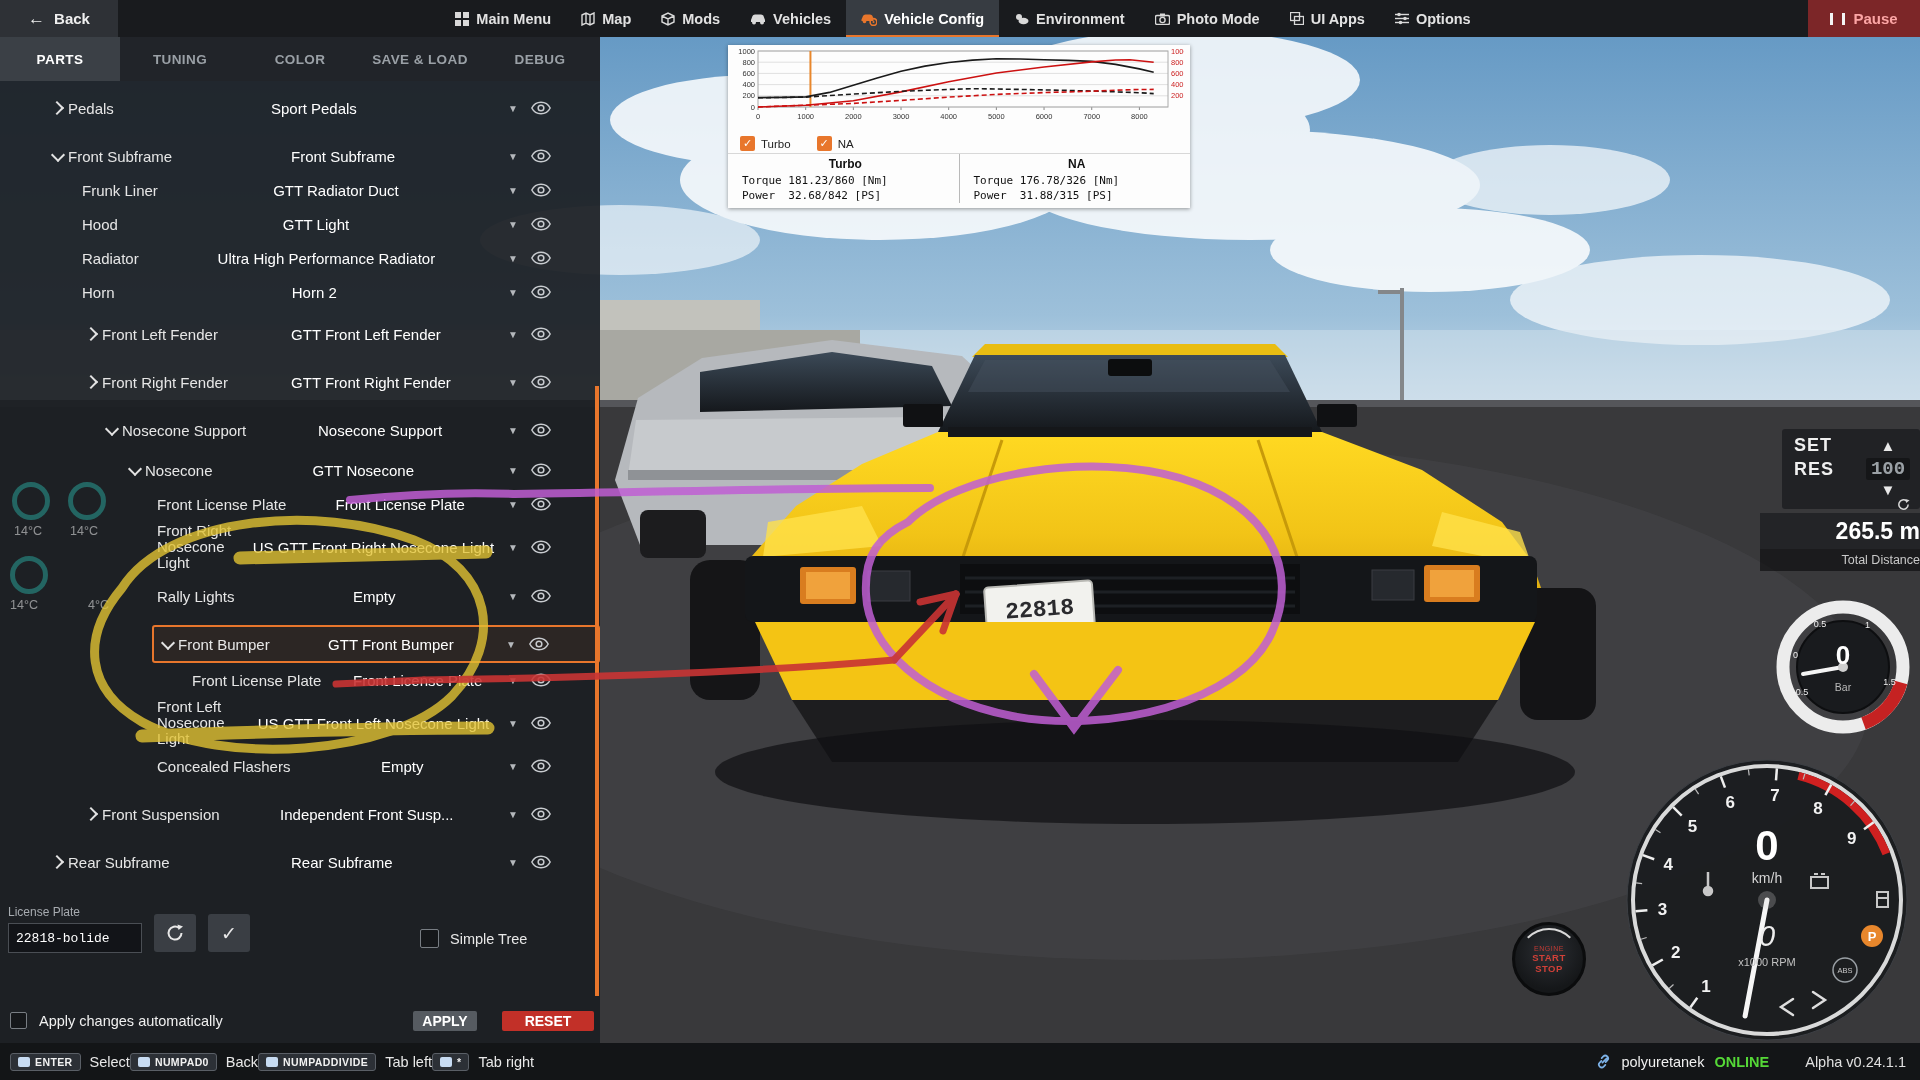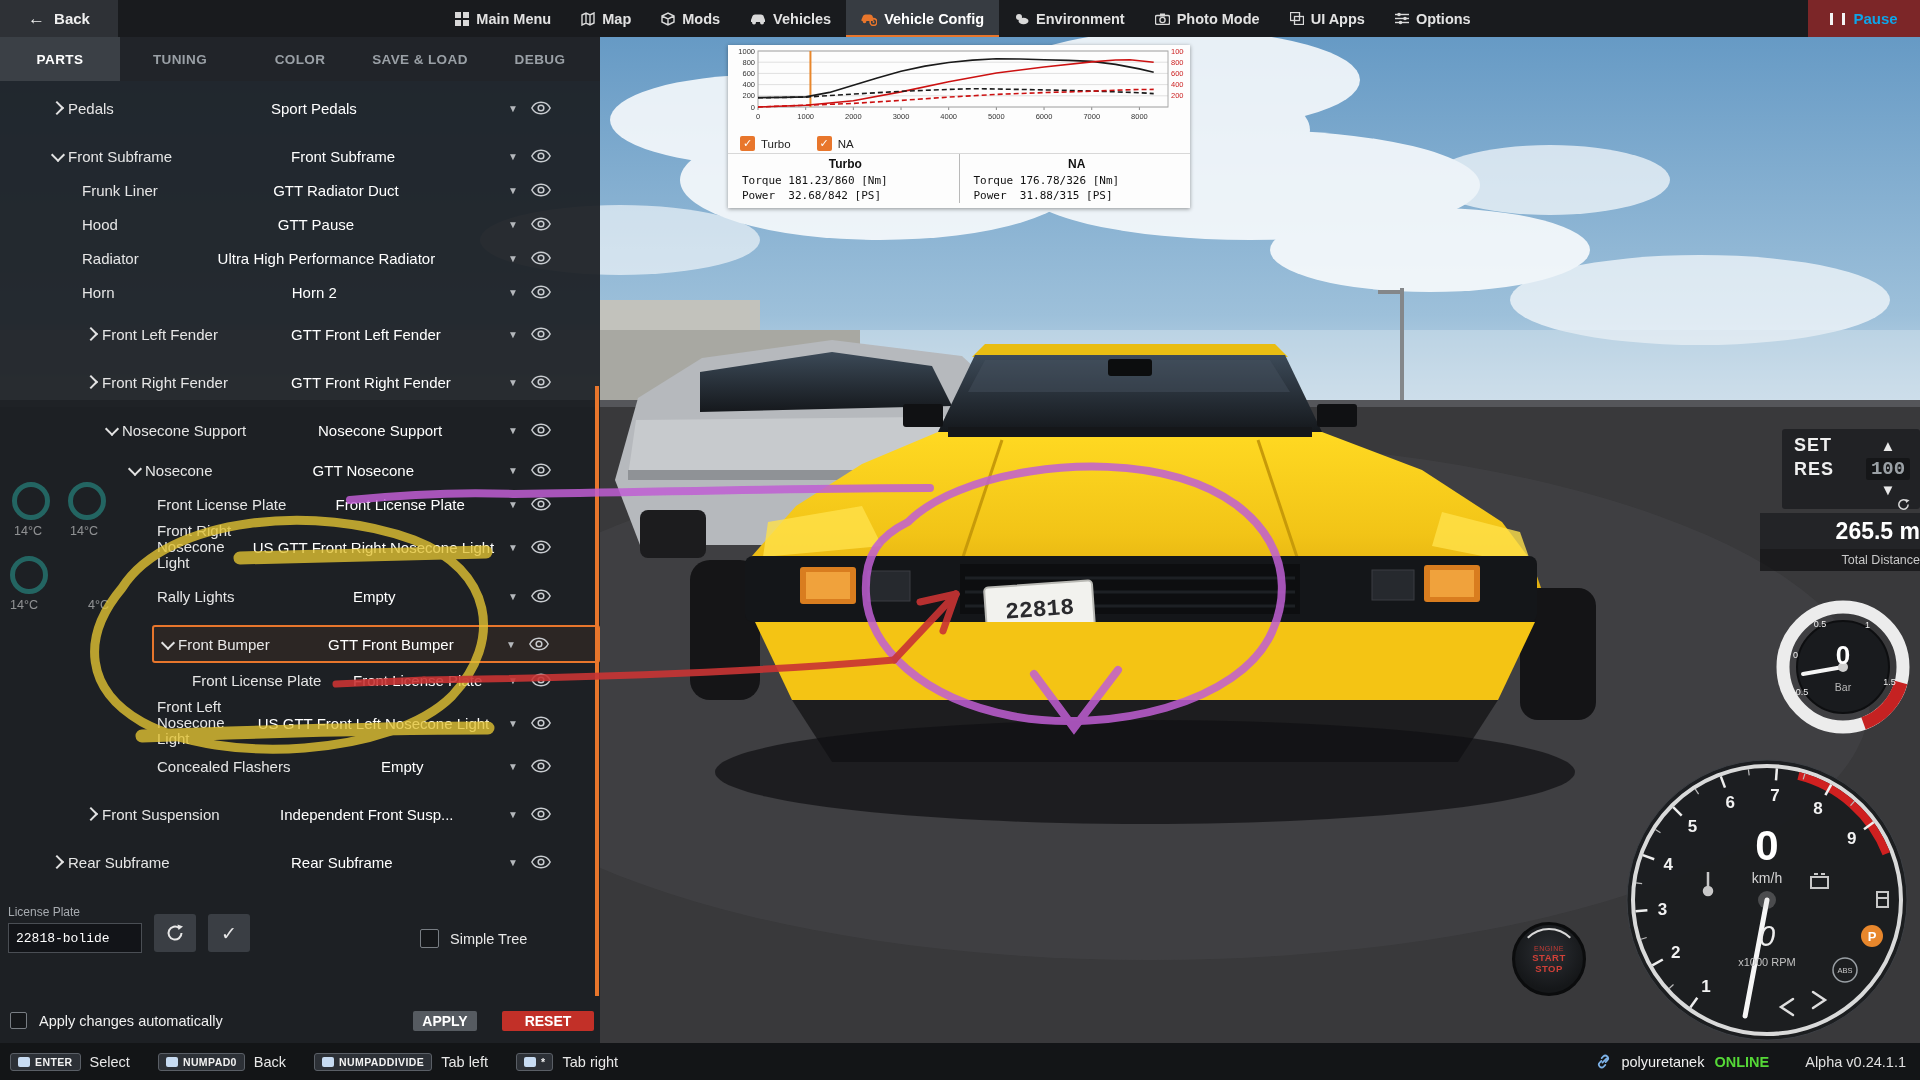--- a/index.html
+++ b/index.html
@@ -15,21 +15,21 @@
           display:flex;align-items:stretch;z-index:50;}
   .back-btn{width:118px;background:#2e3136;color:#efefef;display:flex;align-items:center;
             justify-content:center;gap:9px;font-size:15px;font-weight:bold;cursor:pointer;}
   .back-arrow{font-size:17px;}
   .tb-spacer{flex:1;}
   .menu{display:flex;align-items:stretch;}
   .menu-item{display:flex;align-items:center;gap:7px;padding:0 15px;color:#e2e2e2;
              font-size:14.5px;font-weight:bold;cursor:pointer;text-align:center;}
   .menu-item.active{background:#373c42;box-shadow:inset 0 -2px 0 #e8762c;color:#fff;}
   .menu-item svg{display:block;}
-  .pause-btn{width:112px;background:#7c2628;color:#0ea5e9;display:flex;align-items:center;
+  .pause-btn{width:112px;background:#7c2628;color:#fca5a5;display:flex;align-items:center;
              justify-content:center;gap:8px;font-size:15px;font-weight:bold;cursor:pointer;}
   .pause-ico{display:inline-block;width:9px;height:12px;border-left:3px solid #f4f4f4;
              border-right:3px solid #f4f4f4;}
 
   
   .panel{position:absolute;top:37px;left:0;width:600px;height:1006px;
          background:rgba(27,30,34,0.93);z-index:40;}
   .tabs{display:flex;height:44px;background:#212429;}
   .tab{flex:1;display:flex;align-items:center;justify-content:center;color:#9aa0a6;
        font-size:13.5px;font-weight:bold;letter-spacing:.4px;cursor:pointer;}
@@ -104,21 +104,21 @@
   .eng-l1{font-size:7px;color:#c23a34;letter-spacing:.5px;}
   .eng-l2,.eng-l3{font-size:9.5px;font-weight:bold;color:#d04038;letter-spacing:.5px;line-height:11px;}
 
   .temp-widgets{position:absolute;left:0;top:470px;width:130px;z-index:45;opacity:.5;color:#fff;}
   .temp-ring{position:absolute;width:38px;height:38px;border-radius:50%;border:5px solid #2aa9a0;box-sizing:border-box;}
   .temp-label{position:absolute;font-size:12.5px;}
 
   
   .bottombar{position:absolute;left:0;top:1043px;width:1920px;height:37px;background:#131517;
              display:flex;align-items:center;z-index:50;padding:0 14px 0 10px;box-sizing:border-box;}
-  .hints{display:flex;align-items:center;gap:28px;}
+  .hints{display:flex;align-items:center;}
   .hint{display:flex;align-items:center;gap:9px;}
   .hint-badge{display:flex;align-items:center;gap:5px;background:#2c3036;border:1px solid #5a5f66;
               border-radius:3px;padding:2px 7px;}
   .hint-ico{width:12px;height:10px;background:#c7dbf2;border-radius:2px;}
   .hint-key{font-size:10.5px;font-weight:bold;color:#f2f2f2;letter-spacing:.4px;}
   .hint-action{font-size:14.5px;color:#e8e8e8;}
   .bb-right{margin-left:auto;display:flex;align-items:center;gap:10px;}
   .bb-user{font-size:14.5px;color:#f0f0f0;}
   .bb-online{font-size:14.5px;font-weight:bold;color:#55d837;}
   .bb-version{font-size:14.5px;color:#e0e0e0;margin-left:26px;}
@@ -438,21 +438,21 @@
           <span class="dd-caret">▼</span>
           <span class="eye">
             <svg width="20" height="14" viewBox="0 0 24 16">
               <path d="M12 1C7 1 2.8 4.4 1 8c1.8 3.6 6 7 11 7s9.2-3.4 11-7C21.2 4.4 17 1 12 1z" fill="none" stroke="#c9ccd0" stroke-width="1.8"></path>
               <circle cx="12" cy="8" r="3.4" fill="none" stroke="#c9ccd0" stroke-width="1.8"></circle>
             </svg>
           </span>
         </div>
         <div class="part-row" style="padding-left: 82px;">
           <span class="row-label">Hood</span>
-          <span class="row-value">GTT Pause</span>
+          <span class="row-value">GTT Light</span>
           <span class="dd-caret">▼</span>
           <span class="eye">
             <svg width="20" height="14" viewBox="0 0 24 16">
               <path d="M12 1C7 1 2.8 4.4 1 8c1.8 3.6 6 7 11 7s9.2-3.4 11-7C21.2 4.4 17 1 12 1z" fill="none" stroke="#c9ccd0" stroke-width="1.8"></path>
               <circle cx="12" cy="8" r="3.4" fill="none" stroke="#c9ccd0" stroke-width="1.8"></circle>
             </svg>
           </span>
         </div>
         <div class="part-row" style="padding-left: 82px;">
           <span class="row-label">Radiator</span>

